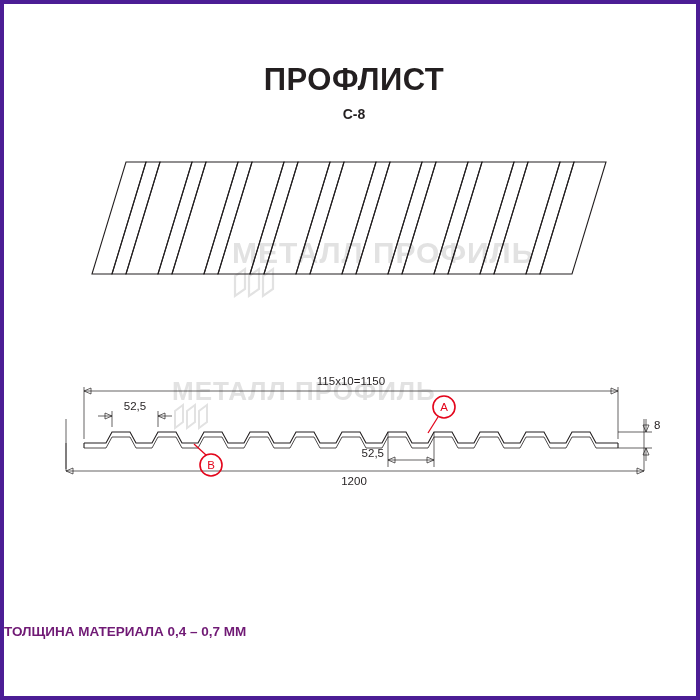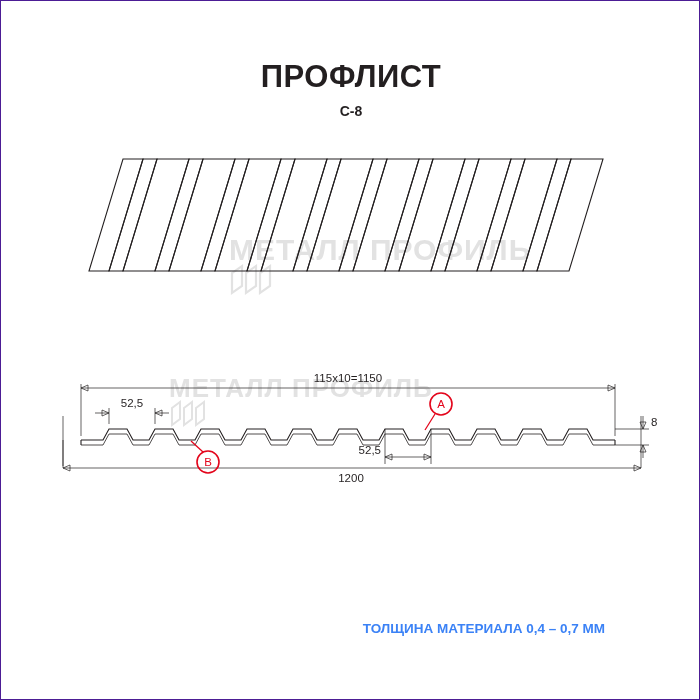--- a/index.html
+++ b/index.html
@@ -13,21 +13,21 @@
     font-family: "Liberation Sans", sans-serif;
     color: #231f20;
     position: relative;
     overflow: hidden;
   }
   .page {
     position: relative;
     width: 700px;
     height: 700px;
     box-sizing: border-box;
-    border: 1px solid #4c1d95;
+    border: 4px solid #4c1d95;
   }
   .title {
     position: absolute;
     top: 58px;
     left: 0;
     width: 700px;
     text-align: center;
     font-size: 31px;
     font-weight: bold;
     letter-spacing: 0.5px;
@@ -41,24 +41,24 @@
     text-align: center;
     font-size: 14px;
     font-weight: bold;
     color: #231f20;
   }
   .footnote {
     position: absolute;
     top: 620px;
     left: 0;
     width: 604px;
-    text-align: right;
+    text-align: left;
     font-size: 13.5px;
     font-weight: bold;
-    color: #3b82f6;
+    color: #701a75;
   }
   .iso-wrap {
     position: absolute;
     top: 140px;
     left: 60px;
     width: 580px;
     height: 160px;
   }
   .section-wrap {
     position: absolute;

